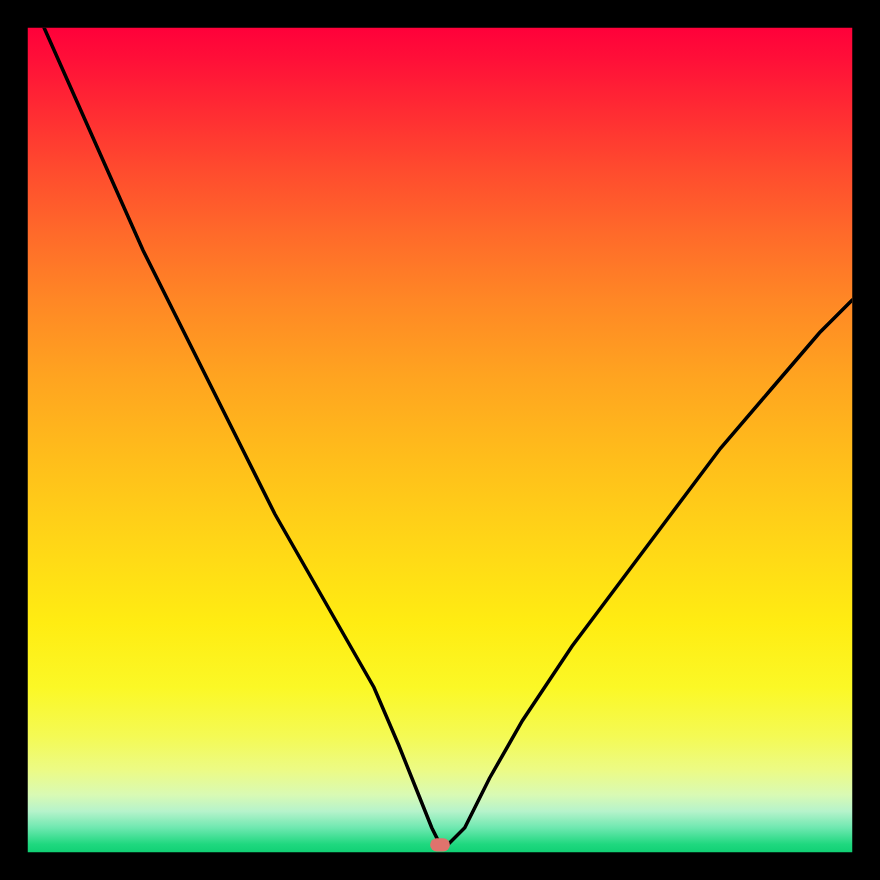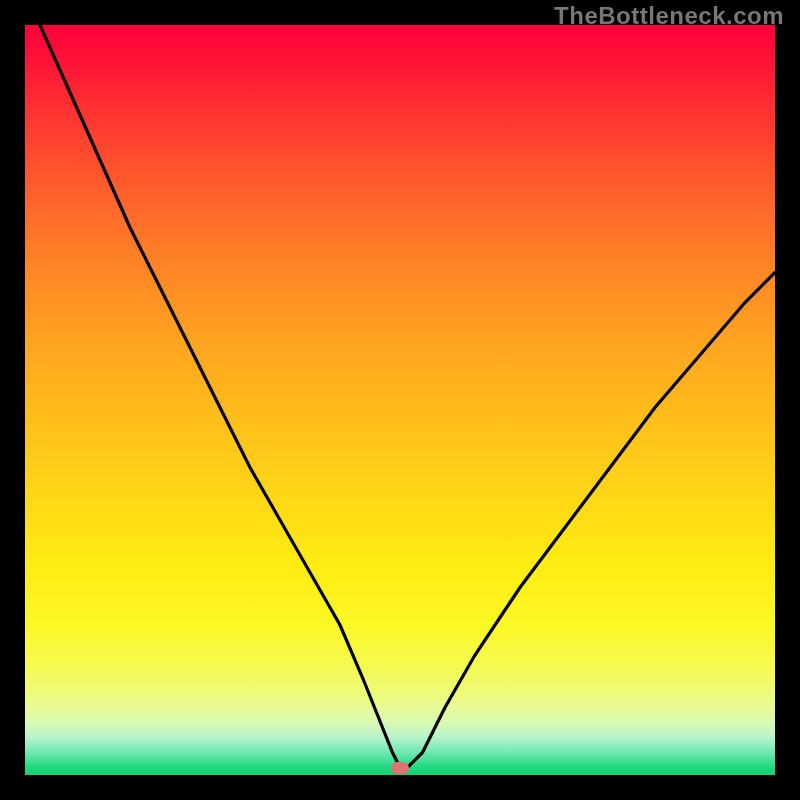--- a/index.html
+++ b/index.html
@@ -81,21 +81,20 @@
     border-radius: 6px;
     background: #e0736d;
     transform: translate(-50%, -50%);
   }
 </style>
 </head>
 <body>
 
 <div class="frame">
 
-  <div class="watermark">TheBottleneck.com</div>
 
   <div class="plot-area">
     <div class="gradient-bg"></div>
 
     <svg class="curve" viewBox="0 0 750 750" preserveAspectRatio="none">
       <path id="curve-path" d="M15.0 0.0 L45.0 67.5 L75.0 135.0 L105.0 202.5 L135.0 262.5 L165.0 322.5 L195.0 382.5 L225.0 442.5 L255.0 495.0 L285.0 547.5 L315.0 600.0 L337.5 652.5 L352.5 690.0 L367.5 727.5 L375.0 742.5 L382.5 742.5 L397.5 727.5 L420.0 682.5 L450.0 630.0 L495.0 562.5 L540.0 502.5 L585.0 442.5 L630.0 382.5 L675.0 330.0 L720.0 277.5 L750.0 247.5"></path>
     </svg>
 
     <div id="marker" class="marker" style="left: 375px; top: 742.5px; background: rgb(224, 115, 109);"></div>
   </div>

